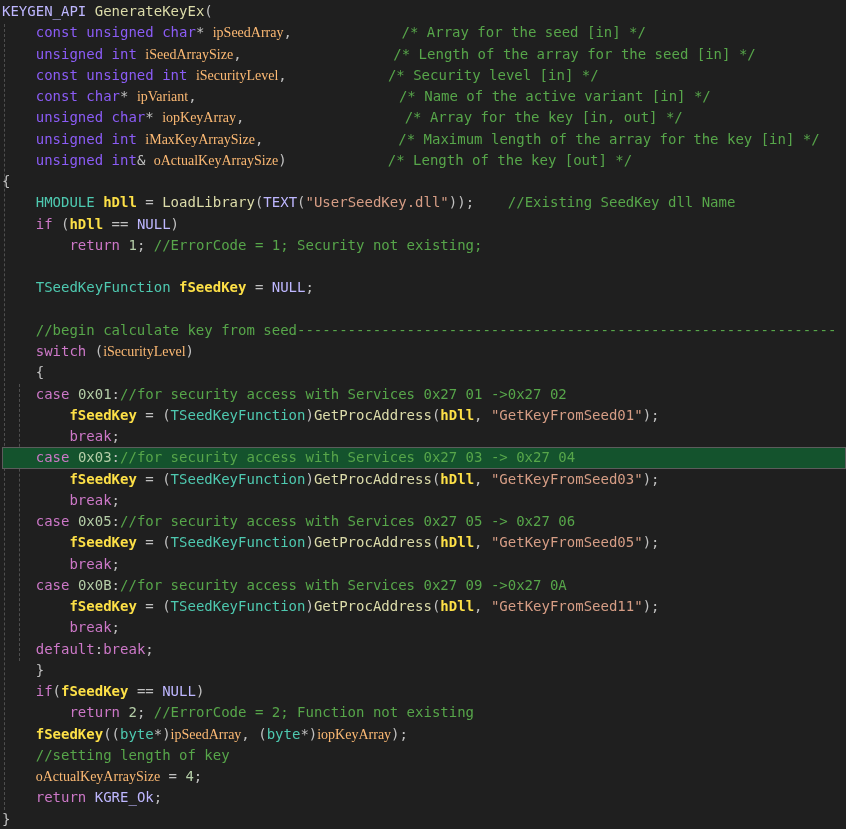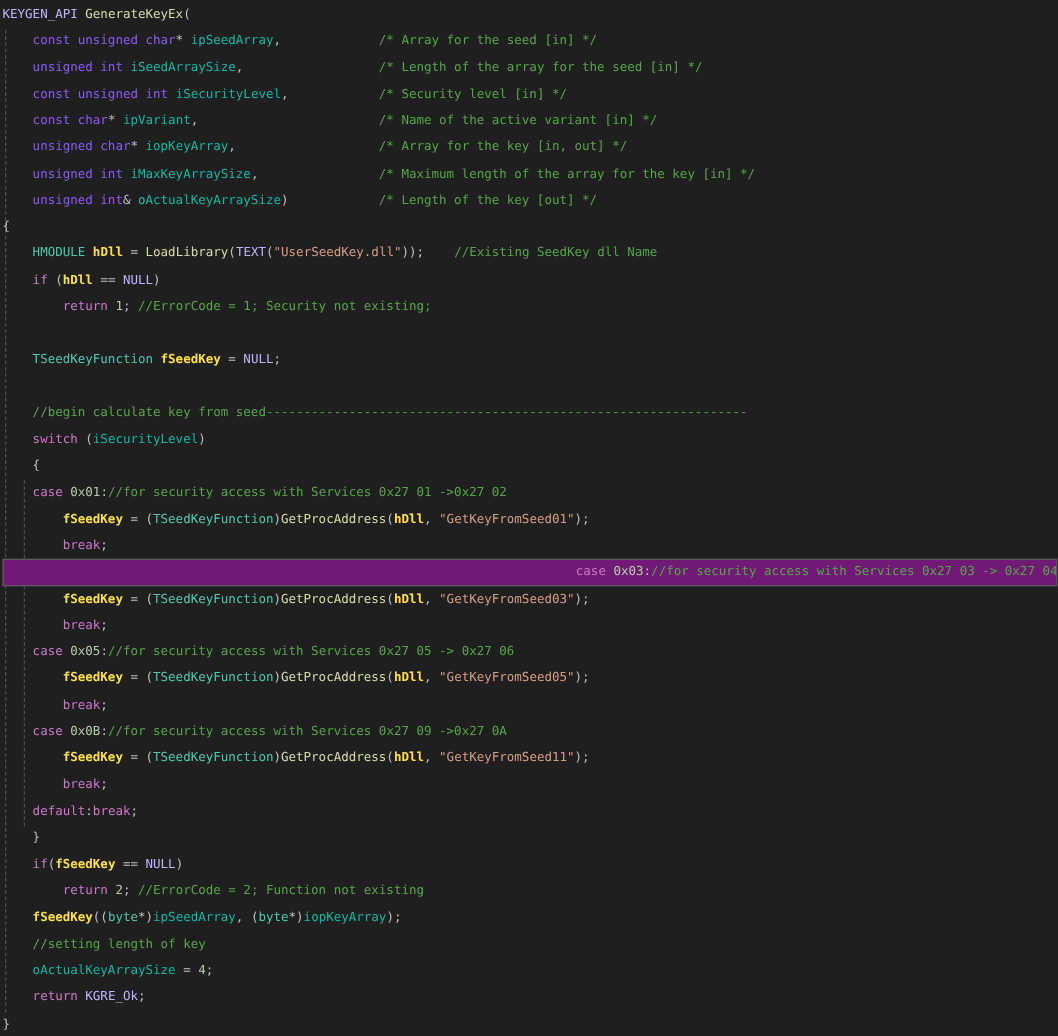--- a/index.html
+++ b/index.html
@@ -9,47 +9,46 @@
     width: 846px;
     height: 829px;
     overflow: hidden;
   }
   #editor {
     position: relative;
     width: 846px;
     height: 585px;
     background: #1f1f1f;
     font-family: "Liberation Mono", "DejaVu Sans Mono", monospace;
-    font-size: 10px;
+    font-size: 14px;
     cursor: text;
   }
   #code {
     margin: 0;
     padding: 1px 0 0 2px;
     position: relative;
     z-index: 2;
   }
   .line {
     height: 21.25px;
     line-height: 21.25px;
     white-space: pre;
     position: relative;
   }
   .line.current {
     outline: 1px solid #5c5c5c;
     outline-offset: -1px;
-    background: #701a75;
-    text-align: right;
+    background: #14532d;
   }
   
   .tok-k  { color: #8b5cf6; }             
   .tok-c  { color: #cd78c8; }             
   .tok-t  { color: #4ec9b0; }             
   .tok-f  { color: #dcdcaa; }             
-  .tok-v  { color: #14b8a6; }             
+  .tok-v  { color: #fdba74; font-family: Liberation Serif, serif; }             
   .tok-l  { color: #fde047; font-weight: bold; } 
   .tok-m  { color: #beb7ff; }             
   .tok-n  { color: #b5cea8; }             
   .tok-s  { color: #d69d85; }             
   .tok-cm { color: #57a64a; margin-top: 39px; }             
   .tok-p  { color: #c0c0c0; }             
   
   .indent-guide {
     position: absolute;
     width: 0;

